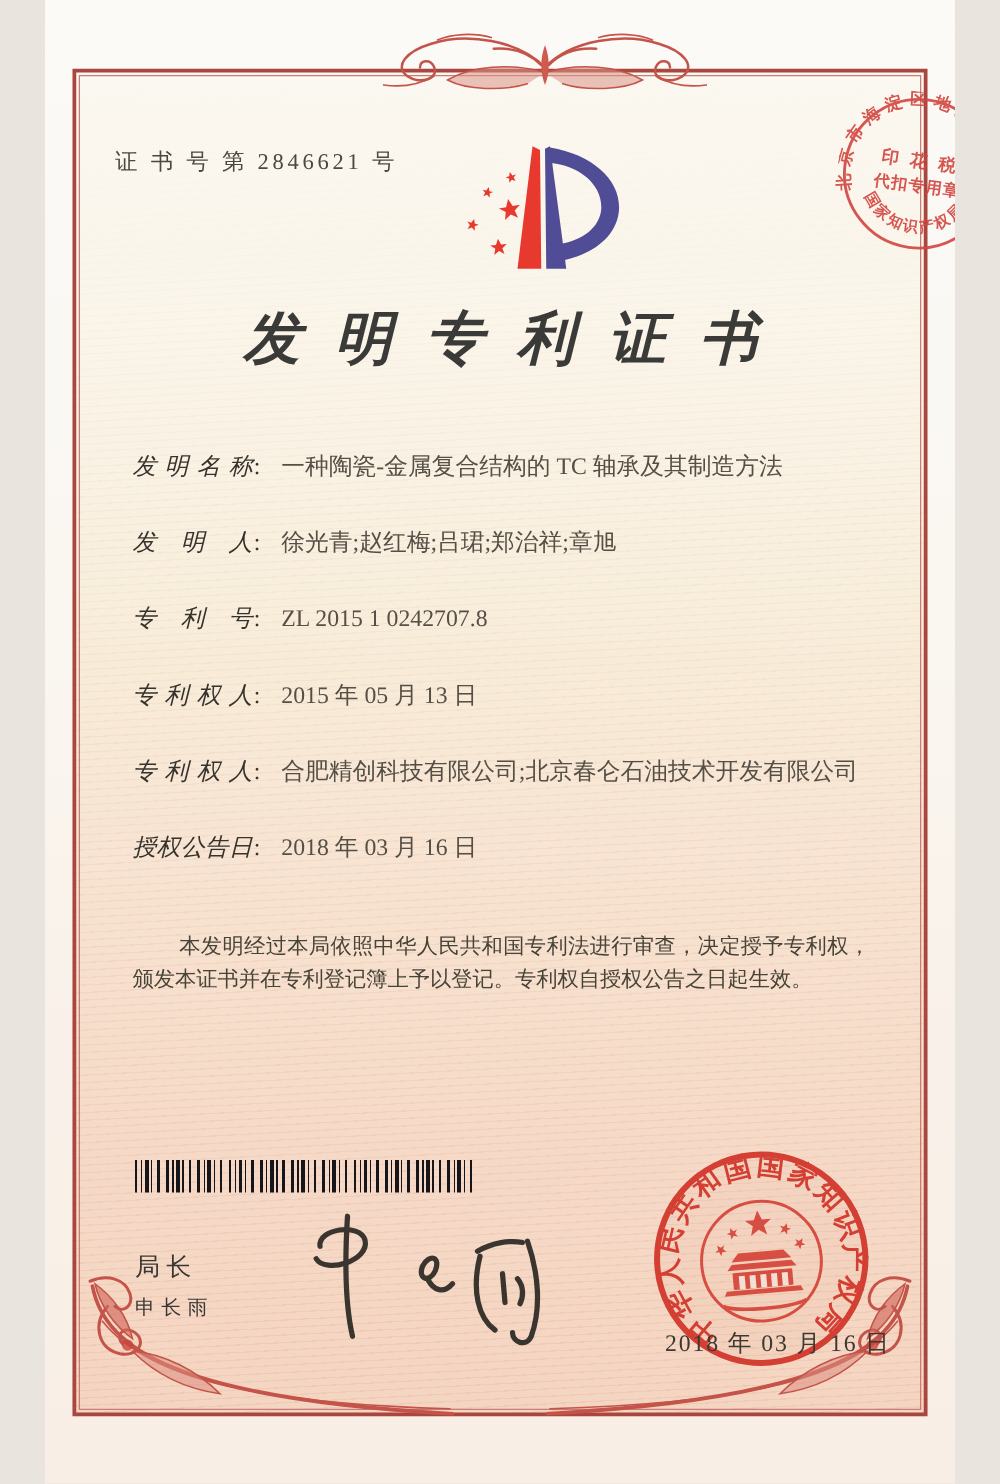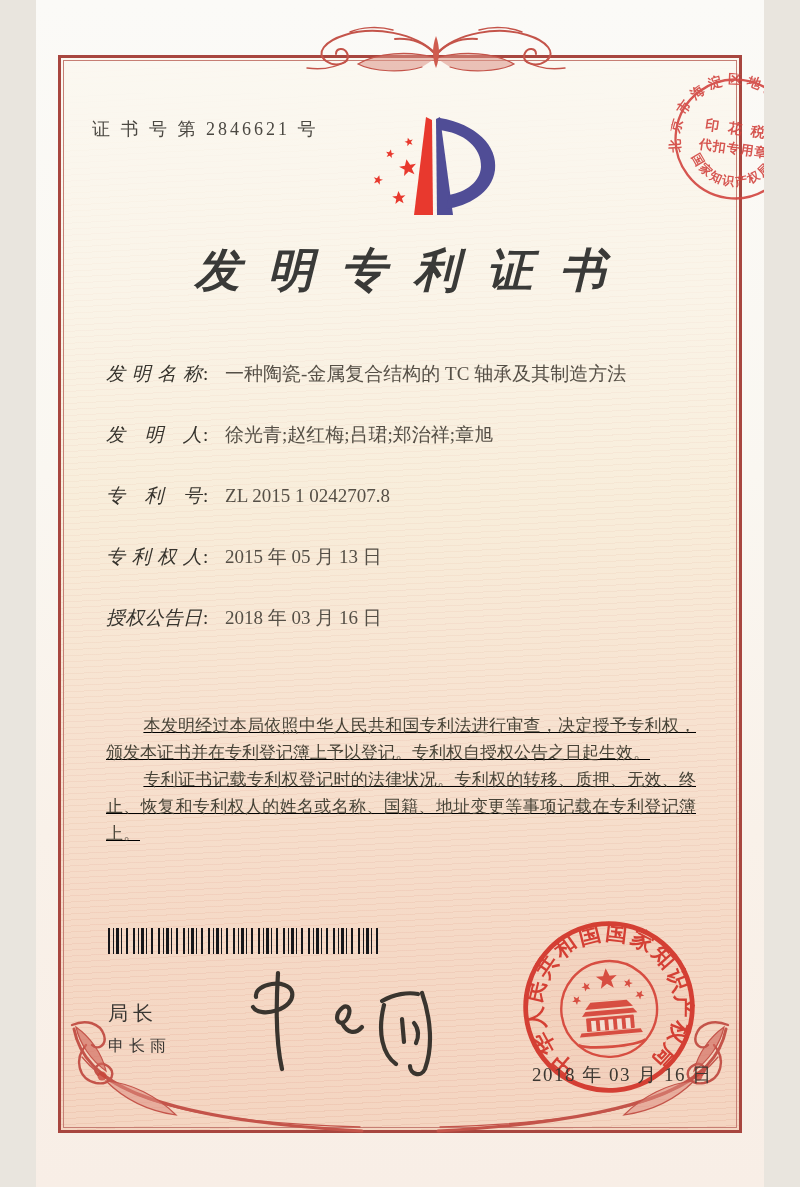--- a/index.html
+++ b/index.html
@@ -22,21 +22,21 @@
   .orn-corner.right{right:24px;transform:scaleX(-1);}
   .cert-no{position:absolute;left:56px;top:117px;font-size:18px;letter-spacing:3px;color:#4b4842;z-index:5;}
   .logo{position:absolute;left:316px;top:90px;z-index:5;}
   .title{position:absolute;left:0;right:0;top:240px;text-align:center;font-size:46px;font-weight:600;
     color:#3a3a38;letter-spacing:27px;padding-left:27px;z-index:5;font-style:italic;}
   .fields{position:absolute;left:70px;right:62px;top:360px;z-index:5;}
   .frow{margin-bottom:33px;font-size:19px;line-height:28px;color:#38352f;white-space:nowrap;}
   .flabel{display:inline-block;width:96px;text-align:justify;text-align-last:justify;vertical-align:bottom;color:#36332d;font-style:italic;}
   .fcolon{margin:0 1px;color:#36332d;}
   .fvalue{margin-left:11px;color:#554f46;}
-  .paras{position:absolute;left:70px;right:68px;top:712px;z-index:5;text-decoration:underline;}
+  .paras{position:absolute;left:70px;right:68px;top:743px;z-index:5;}
   .paras p{margin:0;font-size:17px;line-height:27px;color:#474337;text-align:justify;text-indent:2.2em;}
   .barcode{position:absolute;left:72px;top:928px;width:272px;height:26px;z-index:5;
     background-image:repeating-linear-gradient(90deg,
       #16161a 0px,#16161a 2px,transparent 2px,transparent 5px,
       #16161a 5px,#16161a 6px,transparent 6px,transparent 8px,
       #16161a 8px,#16161a 11px,transparent 11px,transparent 13px,
       #16161a 13px,#16161a 14px,transparent 14px,transparent 18px,
       #16161a 18px,#16161a 20px,transparent 20px,transparent 25px);}
   .sig-title{position:absolute;left:72px;top:1000px;font-size:20px;letter-spacing:5px;color:#3a3733;z-index:5;
     font-family:Liberation Mono, monospace;}
@@ -129,28 +129,31 @@
     </div>
     <div class="frow">
       <span class="flabel">专利号</span><span class="fcolon">:</span>
       <span class="fvalue">ZL 2015 1 0242707.8</span>
     </div>
     <div class="frow">
       <span class="flabel">专利权人</span><span class="fcolon">:</span>
       <span class="fvalue">2015 年 05 月 13 日</span>
     </div>
     <div class="frow">
+      <span class="flabel">专利权人</span><span class="fcolon">:</span>
+      <span class="fvalue">合肥精创科技有限公司;北京春仑石油技术开发有限公司</span>
+    </div>
+    <div class="frow">
       <span class="flabel">授权公告日</span><span class="fcolon">:</span>
       <span class="fvalue">2018 年 03 月 16 日</span>
     </div>
   </div>
 
   <div class="paras">
     <p>本发明经过本局依照中华人民共和国专利法进行审查，决定授予专利权，颁发本证书并在专利登记簿上予以登记。专利权自授权公告之日起生效。</p>
-    <p>专利证书记载专利权登记时的法律状况。专利权的转移、质押、无效、终止、恢复和专利权人的姓名或名称、国籍、地址变更等事项记载在专利登记簿上。</p>
   </div>
 
   <div class="barcode"></div>
 
   <div class="sig-title">局长</div>
   <div class="sig-name">申长雨</div>
   <svg class="signature" width="255" height="115" viewBox="0 0 255 115">
     <g stroke="#26241f" stroke-width="4.2" fill="none" stroke-linecap="round" stroke-linejoin="round" opacity=".9">
       <path d="M52,10 C50,42 50,80 56,106"></path>
       <path d="M30,34 C28,20 62,15 66,29 C70,46 34,56 27,44"></path>

